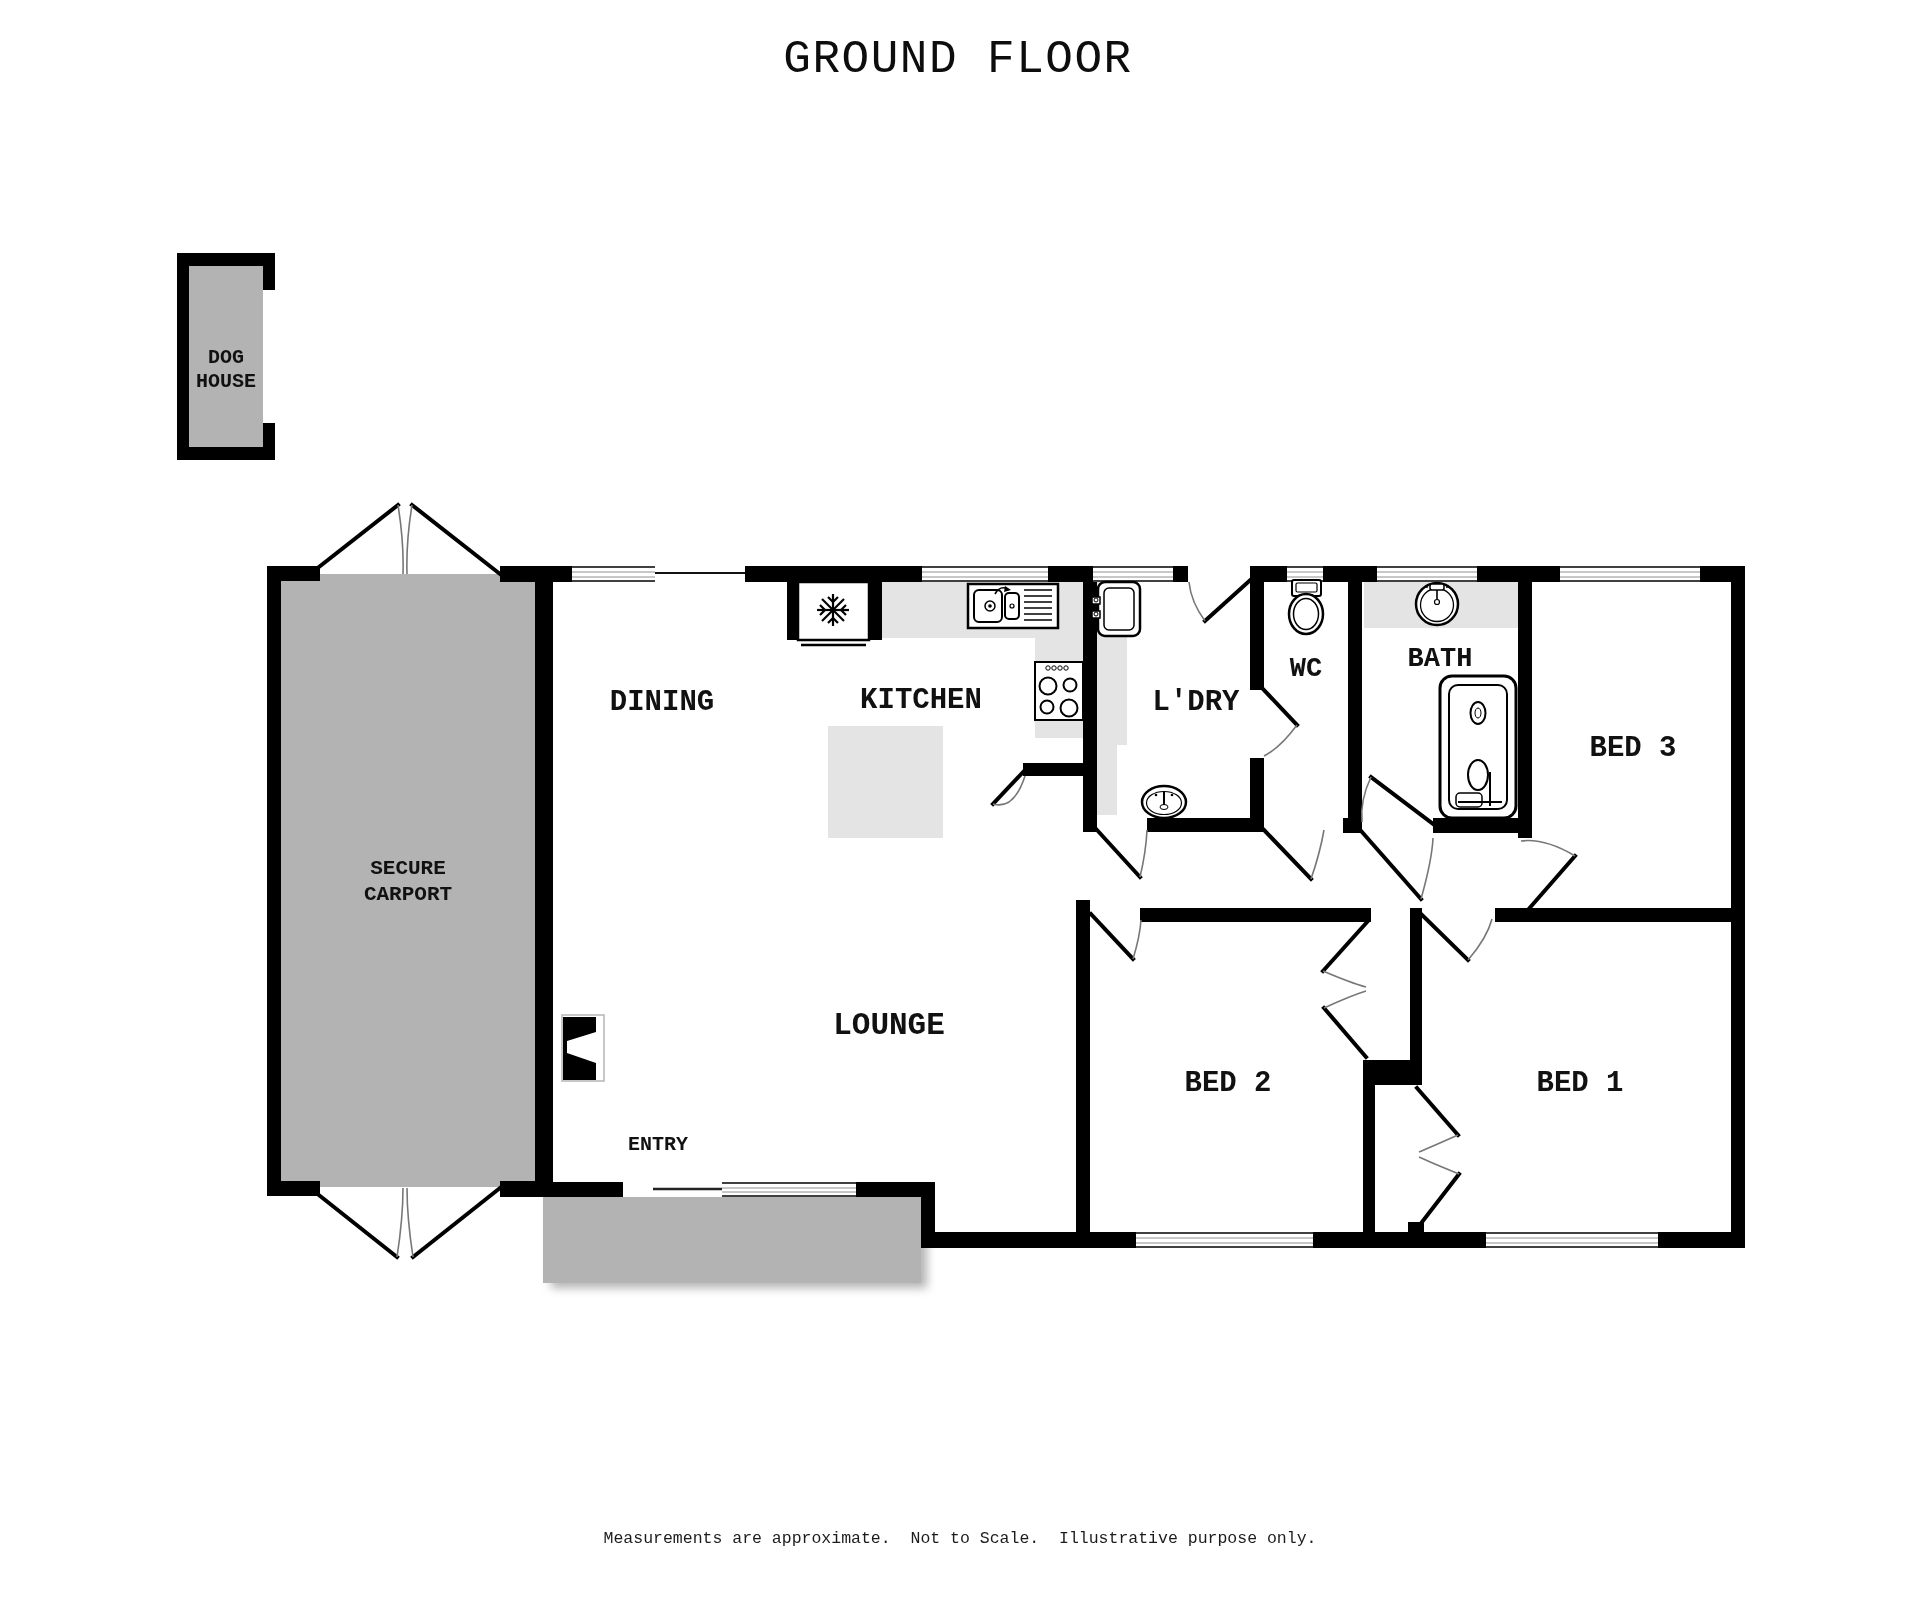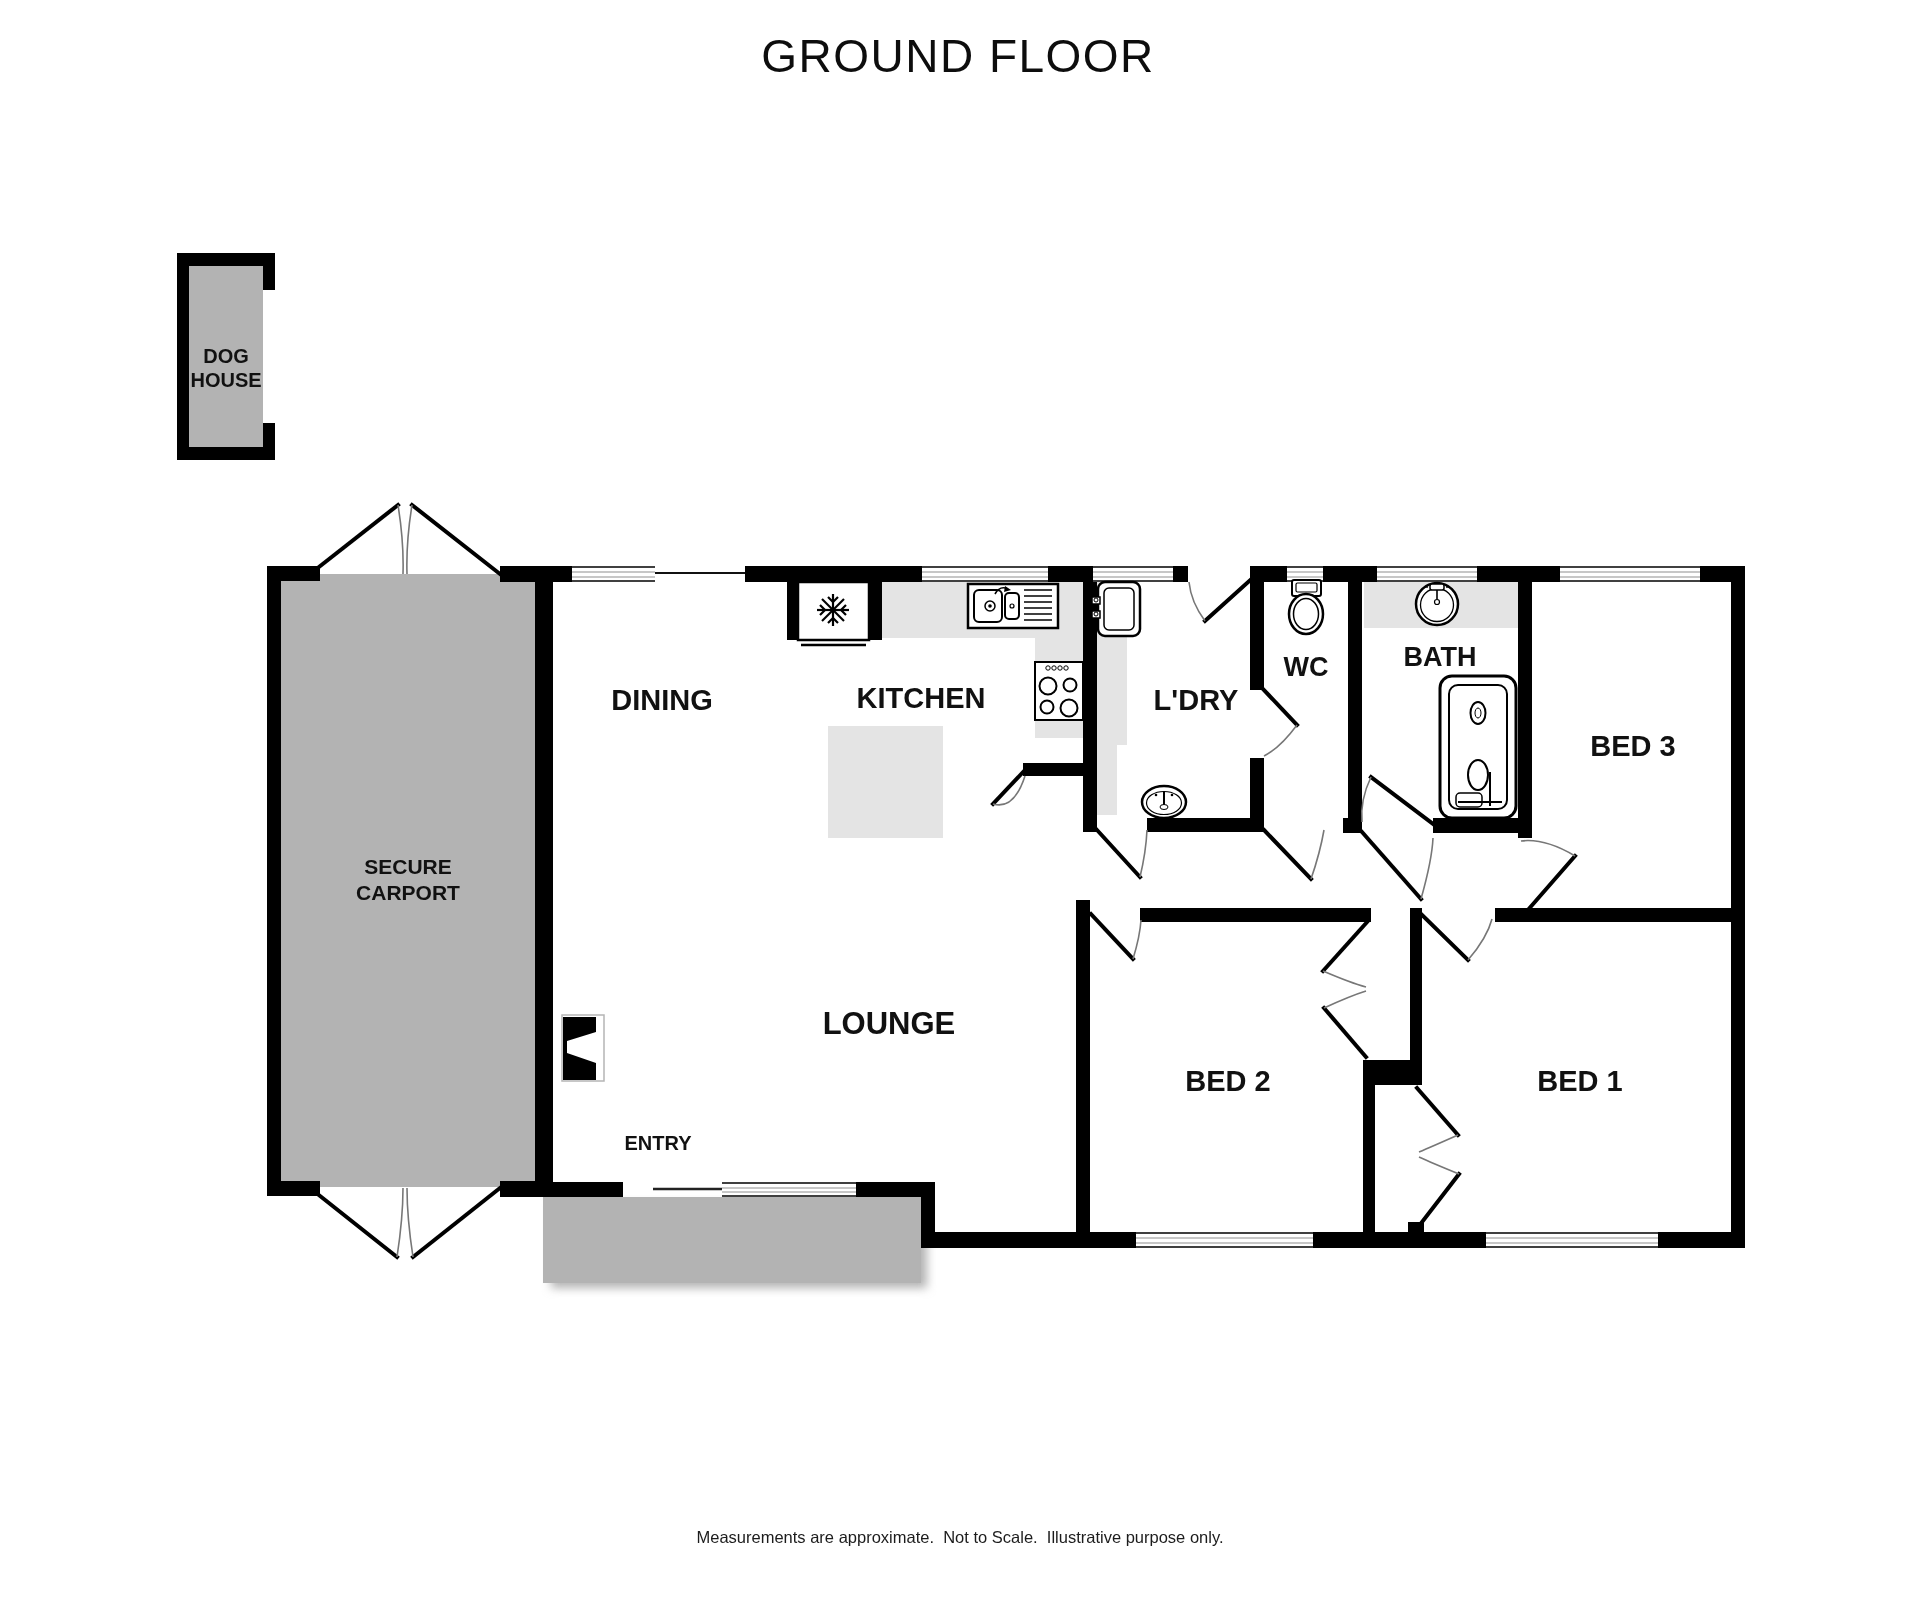--- a/index.html
+++ b/index.html
@@ -5,21 +5,21 @@
   :root{
     --wall:#000000;
     --outdoor:#b3b3b3;
     --counter:#e4e4e4;
     --arc:#777777;
     --bg:#ffffff;
     --text:#111111;
   }
   html,body{margin:0;padding:0;background:var(--bg);}
   .page{position:relative;width:1920px;height:1618px;background:var(--bg);
-        font-family:Liberation Sans, sans-serif;overflow:hidden;}
+        font-family:Liberation Mono, monospace;overflow:hidden;}
   svg{position:absolute;left:0;top:0;}
   .wall{fill:var(--wall);}
   .gray{fill:var(--outdoor);}
   .counter{fill:var(--counter);}
   .winbox{fill:#ffffff;}
   .winline{stroke:#000000;stroke-width:1.6;}
   .winmid{stroke:#8f8f8f;stroke-width:1.1;}
   .leaf{stroke:#000000;stroke-width:4;fill:none;stroke-linecap:square;}
   .arc{stroke:var(--arc);stroke-width:1.6;fill:none;}
   .fix{stroke:#000000;fill:#ffffff;}

